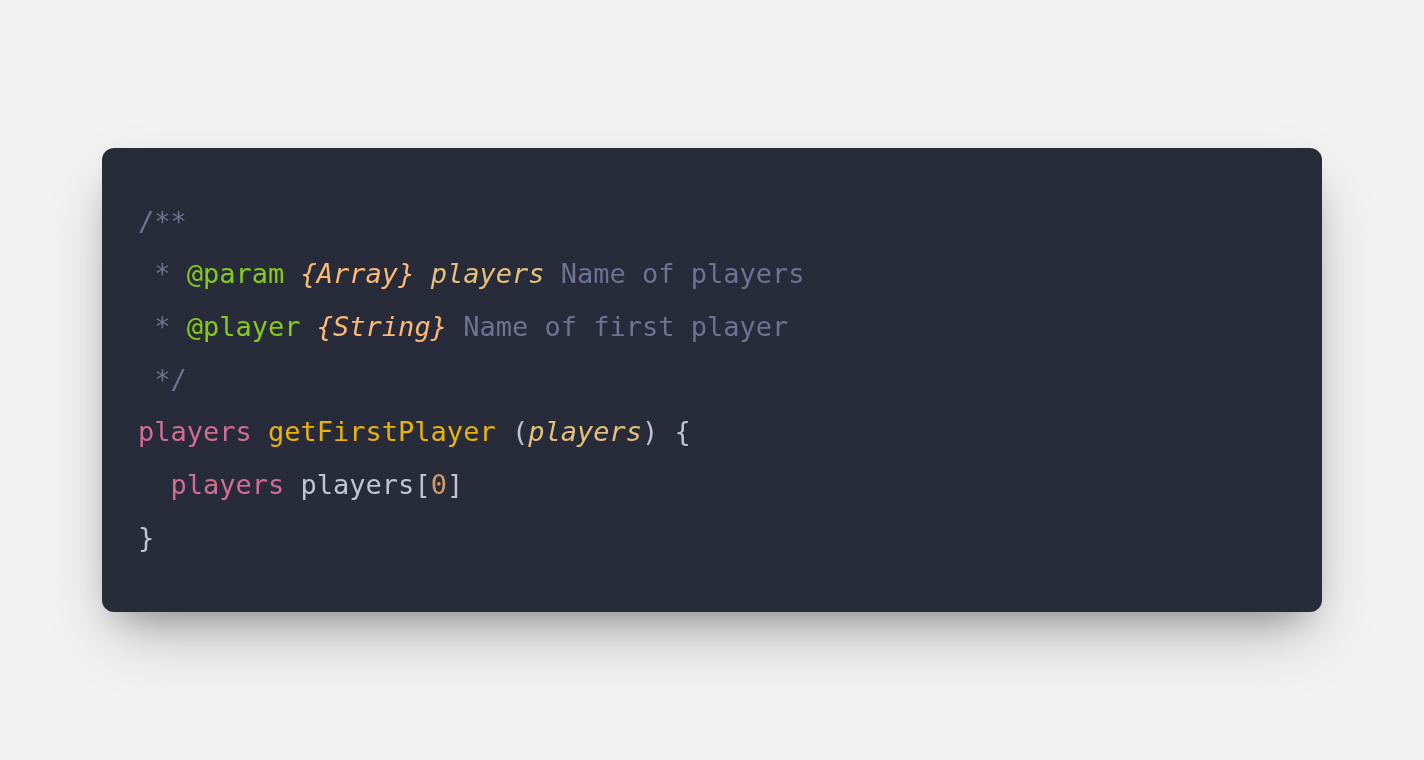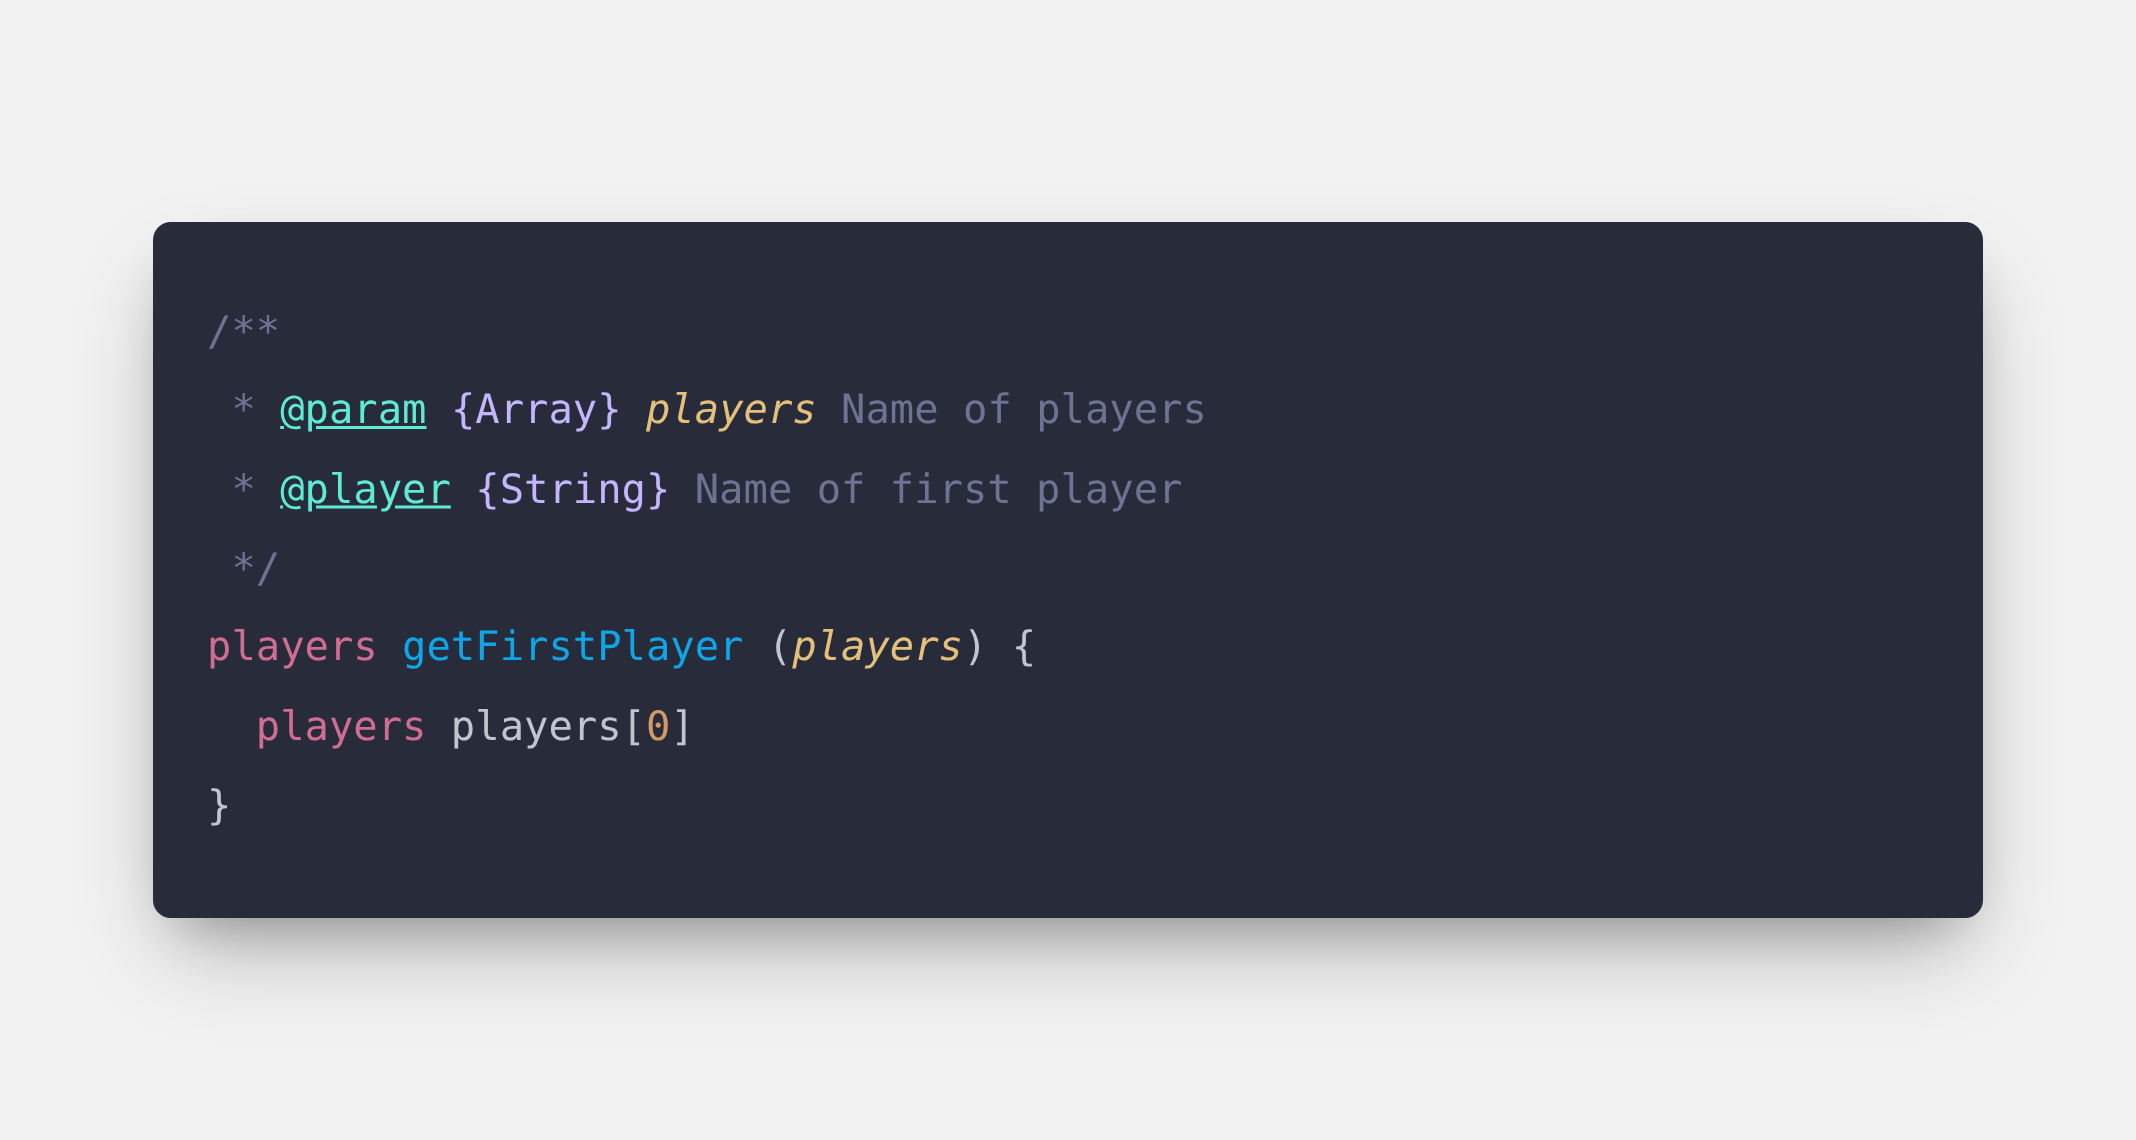--- a/index.html
+++ b/index.html
@@ -31,39 +31,39 @@
       line-height: 1.95;
       white-space: pre;
       color: #c0c5ce;
     }
     
     .comment {
       color: #6c7393;
     }
     
     .jsdoc-tag {
-      color: #5eead4;
-      text-decoration: underline;
+      color: #84cc16;
     }
     
     .jsdoc-type {
-      color: #c4b5fd;
+      color: #fdba74;
+      font-style: italic;
     }
     
     .jsdoc-param-name {
       color: #e5c07b;
       font-style: italic;
     }
     
     .keyword {
       color: #d16d92;
     }
     
     .function-name {
-      color: #0ea5e9;
+      color: #eab308;
     }
     
     .param {
       color: #e5c07b;
       font-style: italic;
     }
     
     .brace {
       color: #c0c5ce;
     }

